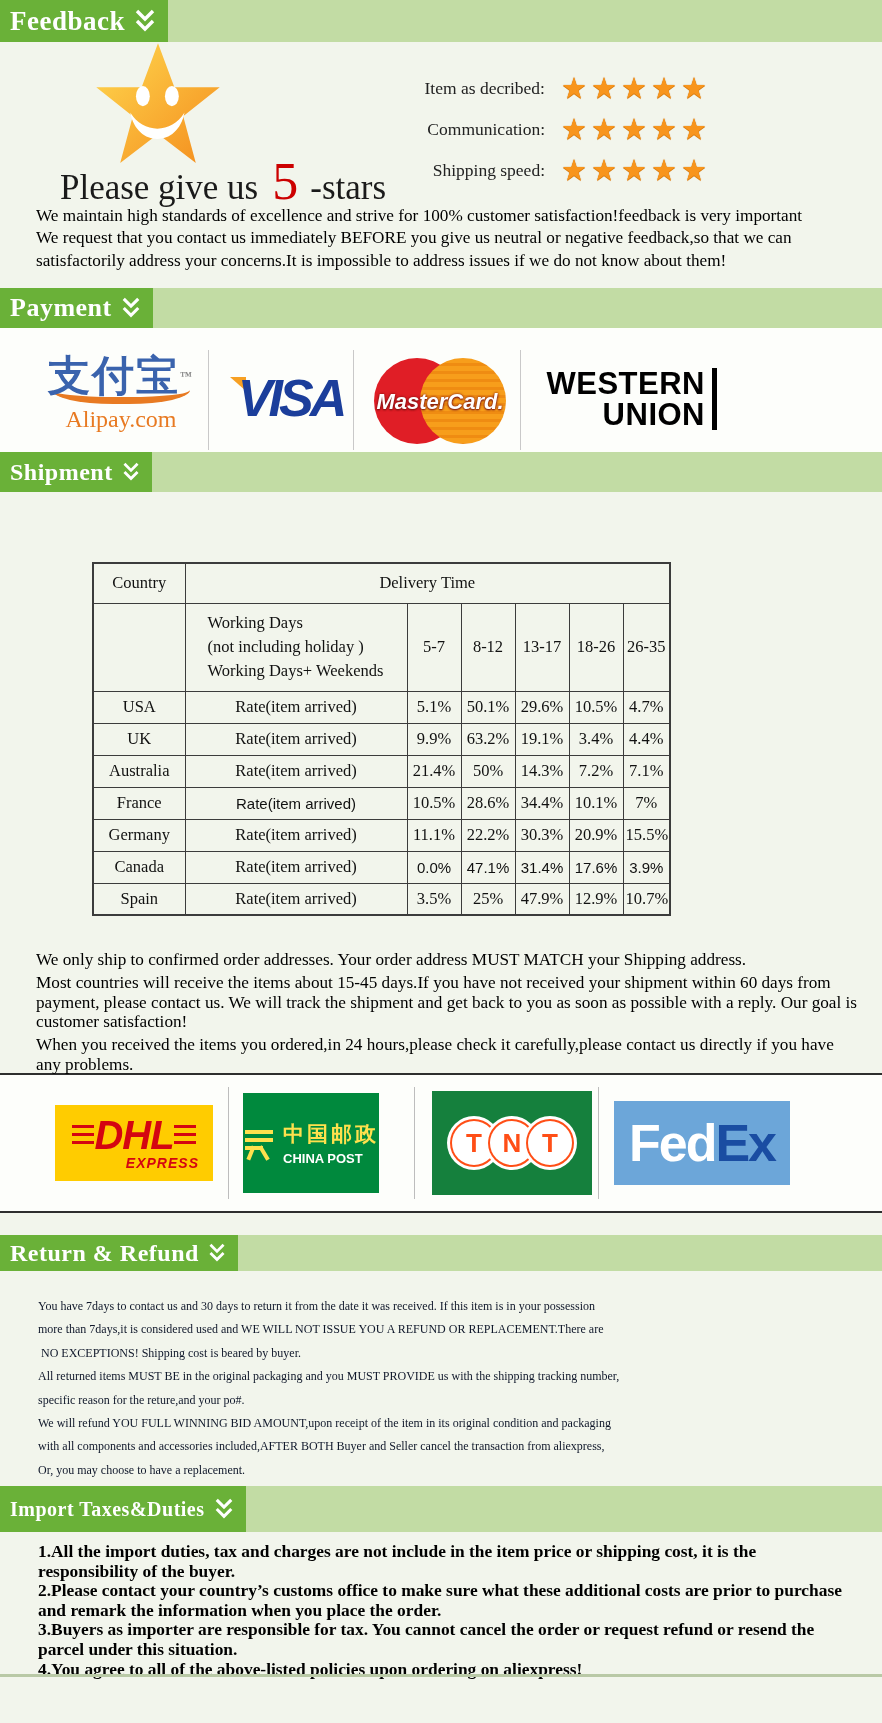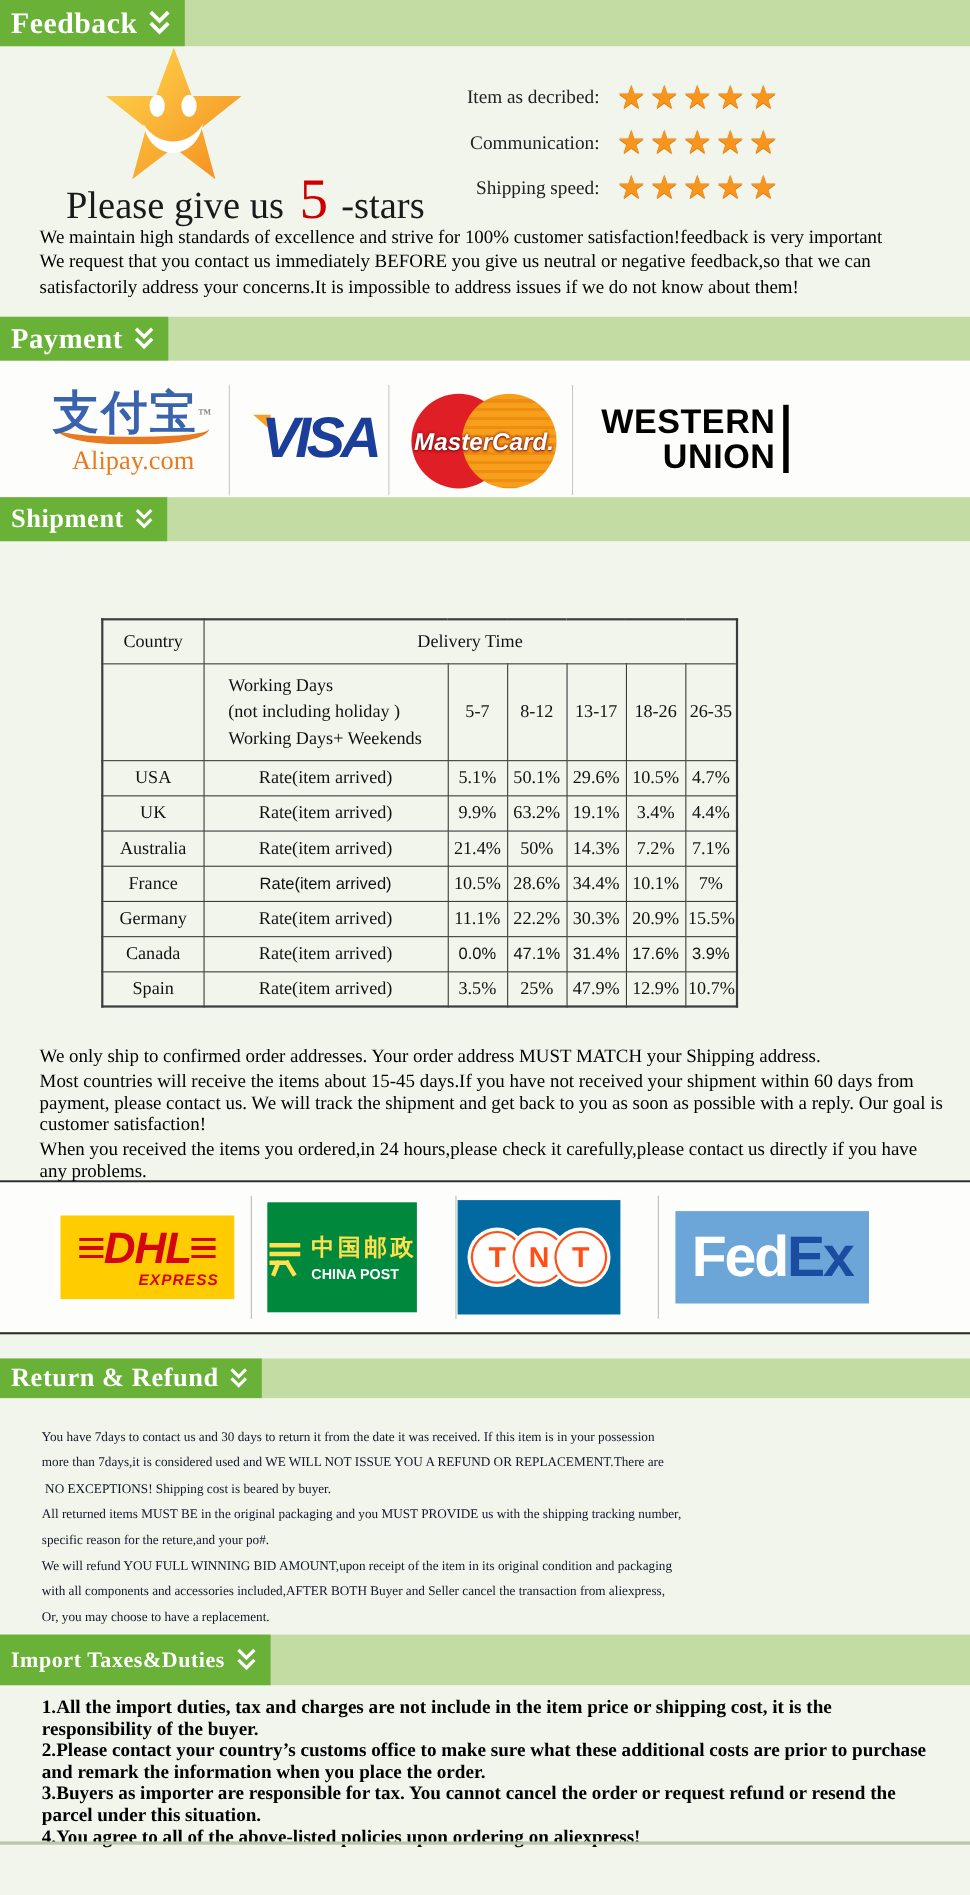--- a/index.html
+++ b/index.html
@@ -104,21 +104,21 @@
               font-size: 40px; line-height: 40px; color: #d40511; letter-spacing: -1px; }
   .dhl-sub { align-self: flex-end; margin-right: 14px; font-family: "Liberation Sans", sans-serif;
              font-style: italic; font-weight: 700; font-size: 14px; color: #d40511; letter-spacing: 1px; }
 
   #cpost-logo { position: absolute; left: 243px; top: 18px; width: 136px; height: 100px; background: #00893d;
                 display: flex; align-items: center; justify-content: center; gap: 8px; }
   .cpost-texts { text-align: left; }
   .cpost-cn { font-size: 21px; font-weight: 700; color: #ffe14d; letter-spacing: 3px; }
   .cpost-en { font-size: 13px; font-weight: 700; color: #ffffff; font-family: "Liberation Sans", sans-serif; margin-top: 3px; }
 
-  #tnt-logo { position: absolute; left: 416px; top: 16px; width: 148px; height: 104px; background: #0369a1;
+  #tnt-logo { position: absolute; left: 432px; top: 16px; width: 160px; height: 104px; background: #15803d;
               display: flex; align-items: center; justify-content: center; }
   .tnt-circle { width: 44px; height: 44px; border-radius: 50%; background: #fff; margin: 0 -3px;
                 display: inline-flex; align-items: center; justify-content: center;
                 font-family: "Liberation Sans", sans-serif; font-weight: 900; font-size: 26px; color: #ff4e16;
                 box-shadow: 0 0 0 2px #ff4e16, 0 0 0 5px #fff; position: relative; }
 
   #fedex-logo { position: absolute; left: 614px; top: 26px; width: 176px; height: 84px; background: #6ca6d9;
                 display: flex; align-items: center; justify-content: center;
                 font-family: "Liberation Sans", sans-serif; font-weight: 900; font-size: 52px; letter-spacing: -2px; }
   .fedex-1 { color: #ffffff; } .fedex-2 { color: #1a4da2; }

